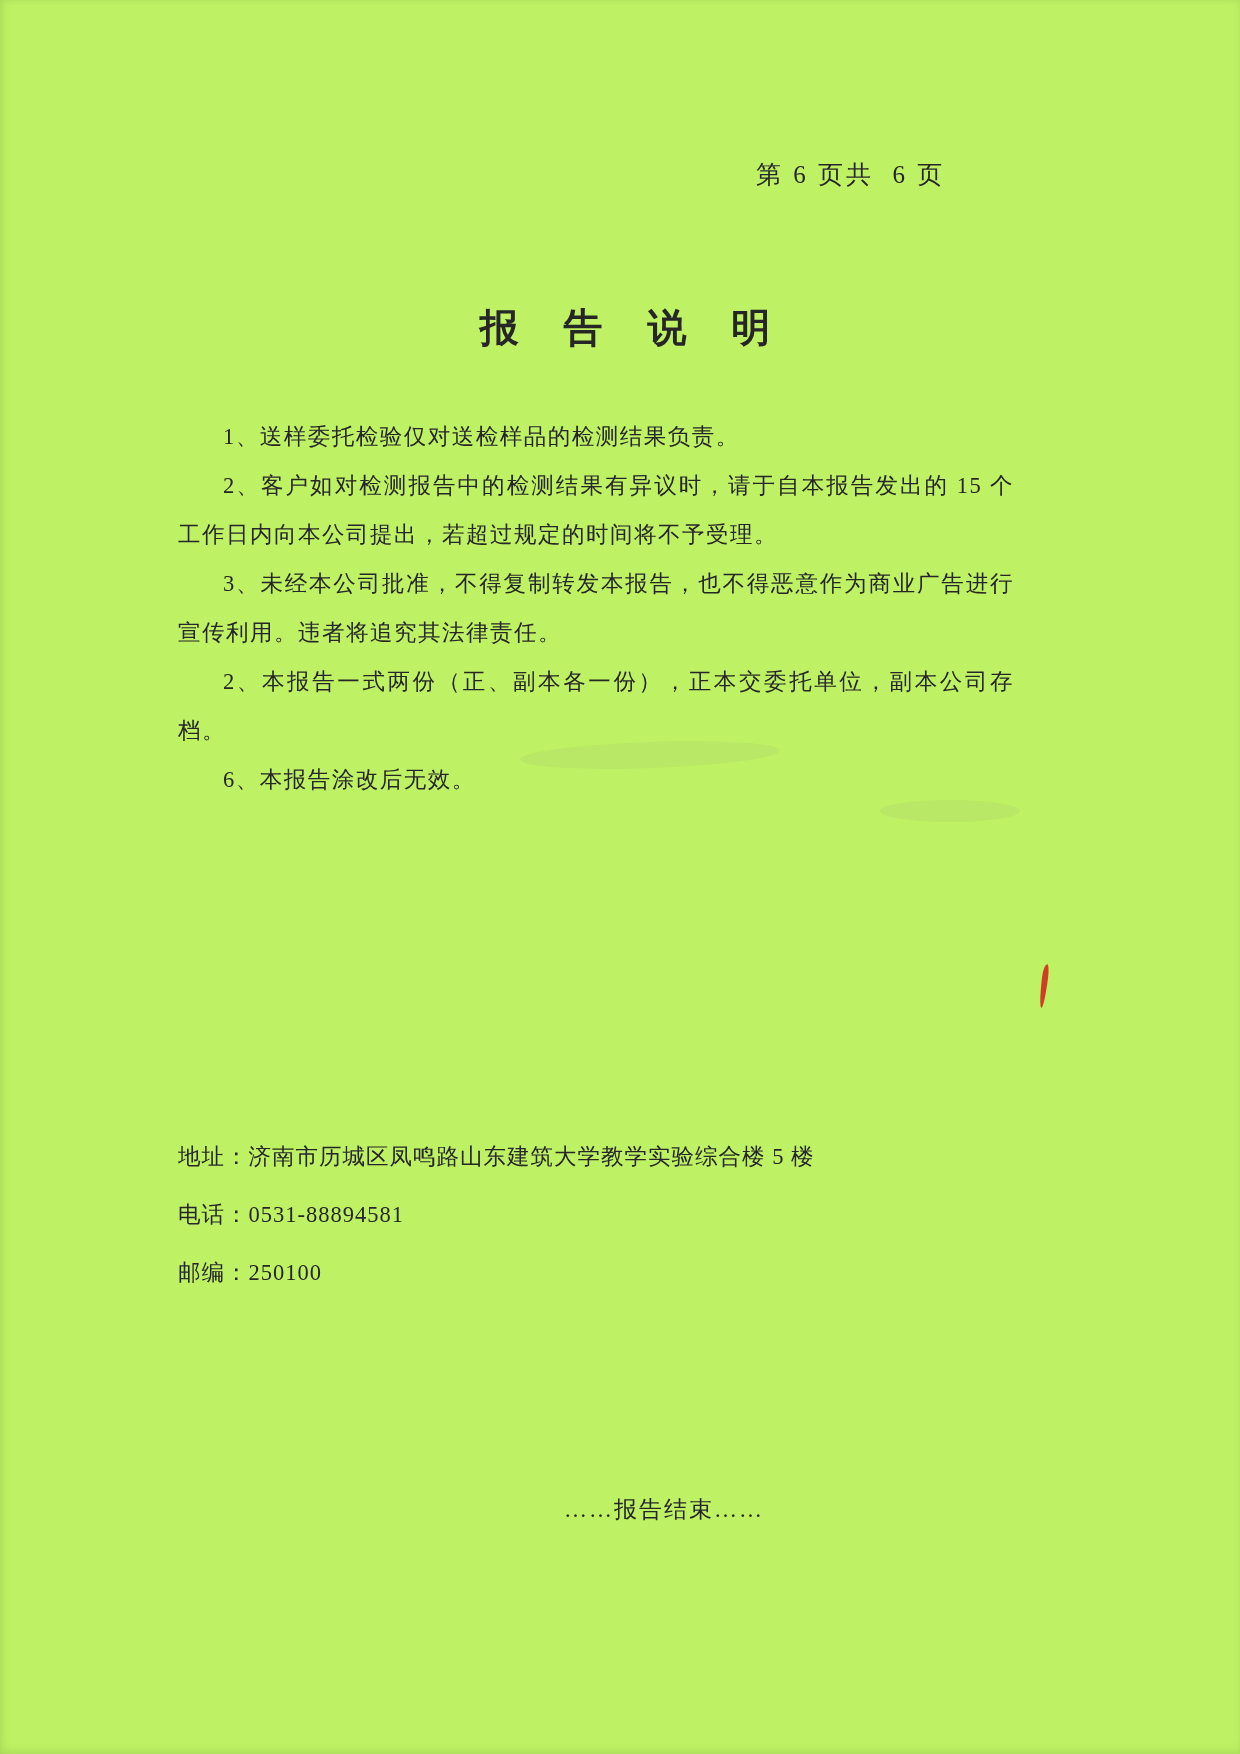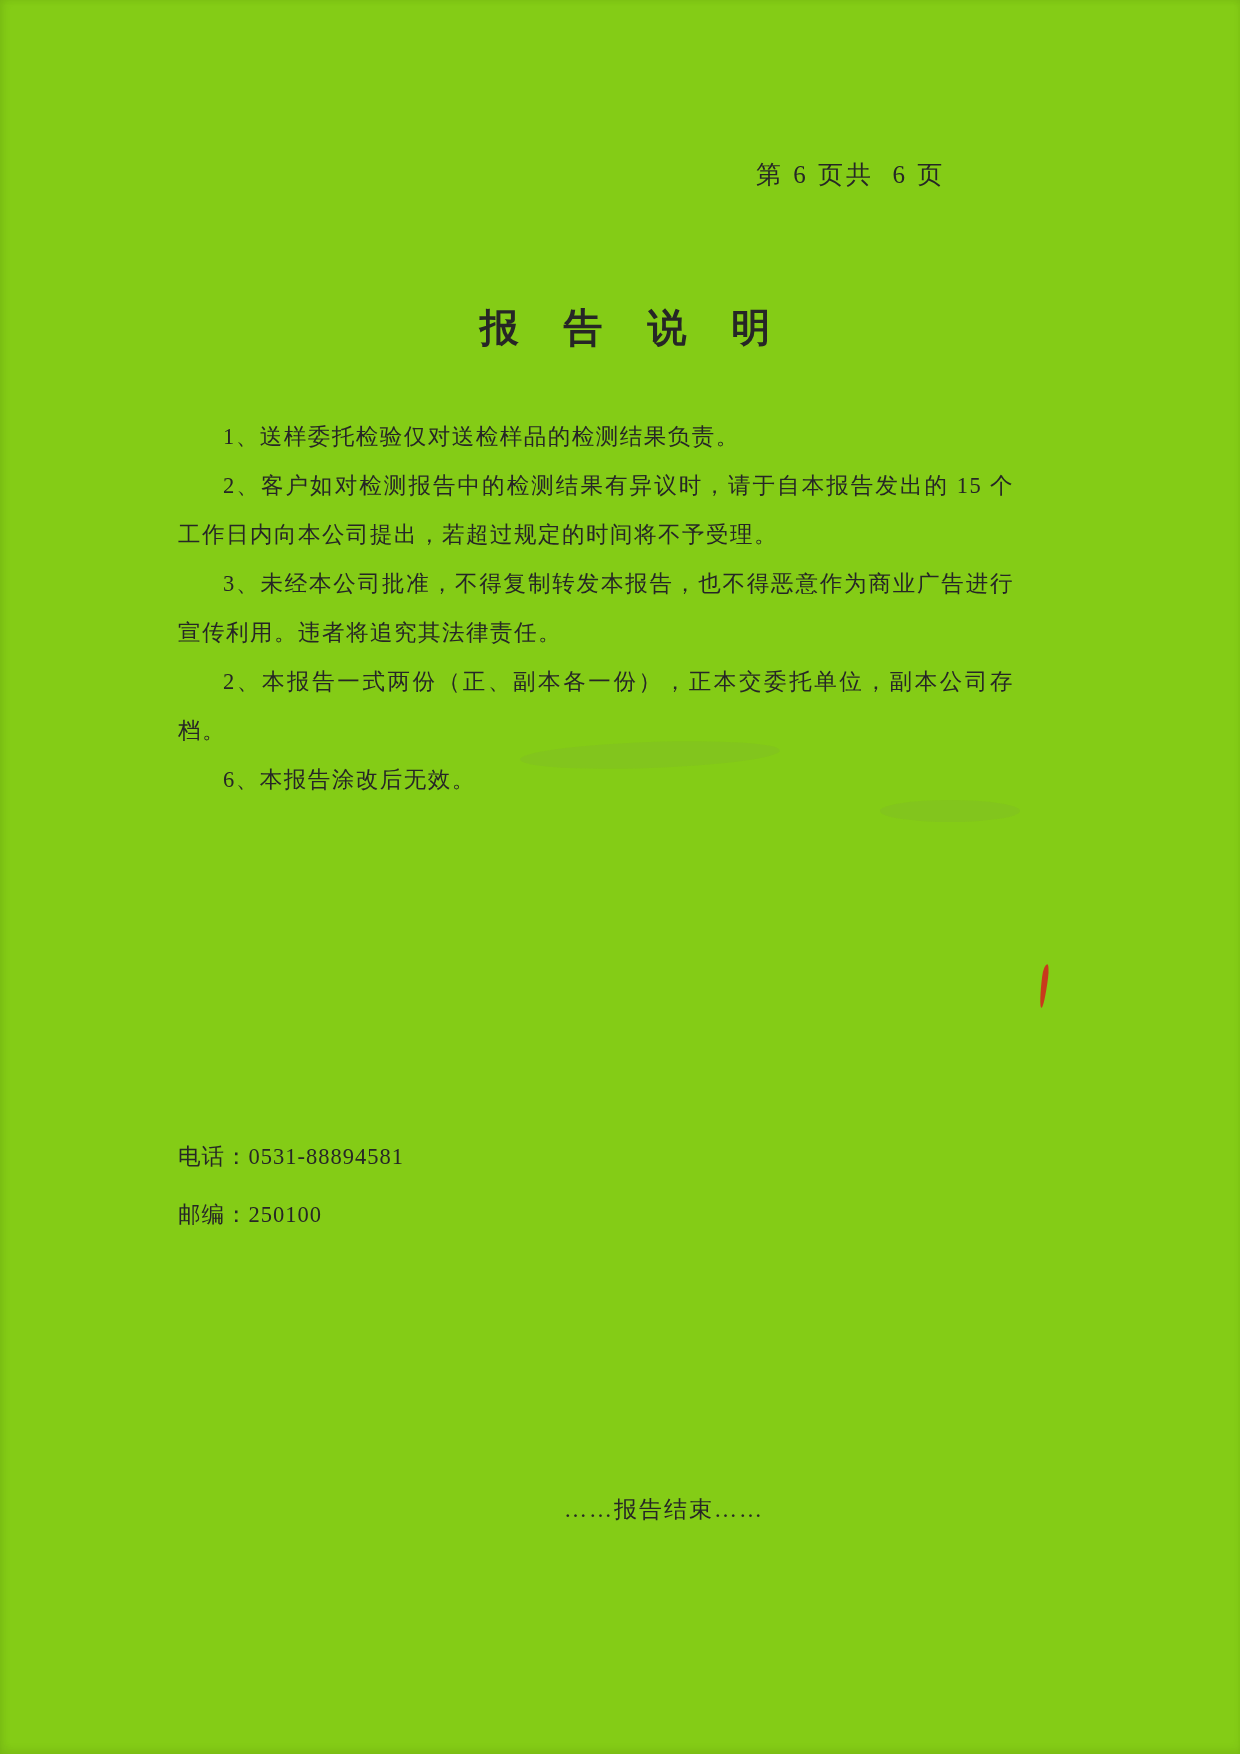--- a/index.html
+++ b/index.html
@@ -5,21 +5,21 @@
   html, body {
     margin: 0;
     padding: 0;
     background: #e8e6e3;
   }
   .page {
     position: relative;
     width: 1240px;
     height: 1754px;
     margin: 0 auto;
-    background: #84cc16;
+    background: #bef264;
     box-shadow: inset 4px 0 8px rgba(0,0,0,0.05),
                 inset 0 -5px 9px rgba(0,0,0,0.05),
                 inset 0 3px 5px rgba(0,0,0,0.02);
     font-family: "Liberation Serif", "DejaVu Serif", serif;
     color: #262626;
     overflow: hidden;
   }
   .page-number {
     position: absolute;
     top: 158px;
@@ -104,20 +104,21 @@
 
   <div class="notes">
     <p>1、送样委托检验仅对送检样品的检测结果负责。</p>
     <p>2、客户如对检测报告中的检测结果有异议时，请于自本报告发出的 15 个工作日内向本公司提出，若超过规定的时间将不予受理。</p>
     <p>3、未经本公司批准，不得复制转发本报告，也不得恶意作为商业广告进行宣传利用。违者将追究其法律责任。</p>
     <p>2、本报告一式两份（正、副本各一份），正本交委托单位，副本公司存档。</p>
     <p>6、本报告涂改后无效。</p>
   </div>
 
   <div class="company">
+    <p>地址：济南市历城区凤鸣路山东建筑大学教学实验综合楼 5 楼</p>
     <p>电话：0531-88894581</p>
     <p>邮编：250100</p>
   </div>
 
   <div class="footer">……报告结束……</div>
 
   <div class="red-mark"></div>
   <div class="smudge smudge-1"></div>
   <div class="smudge smudge-2"></div>
 

